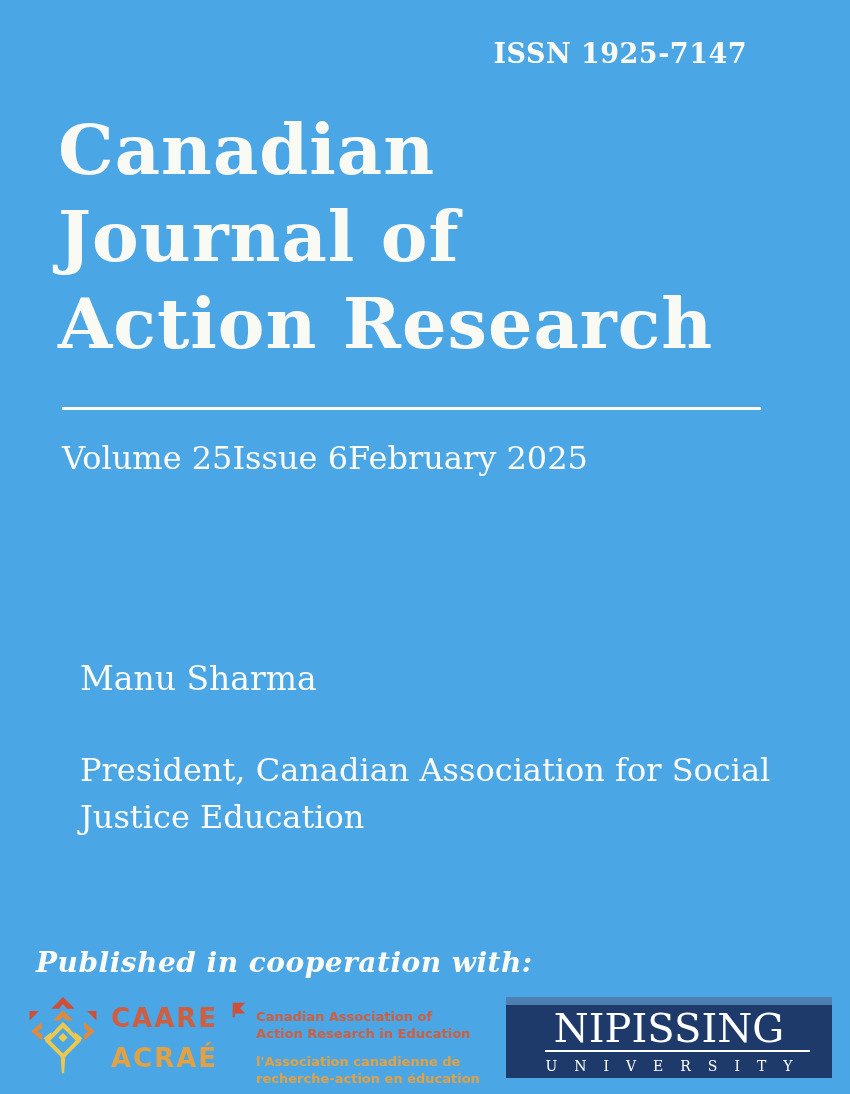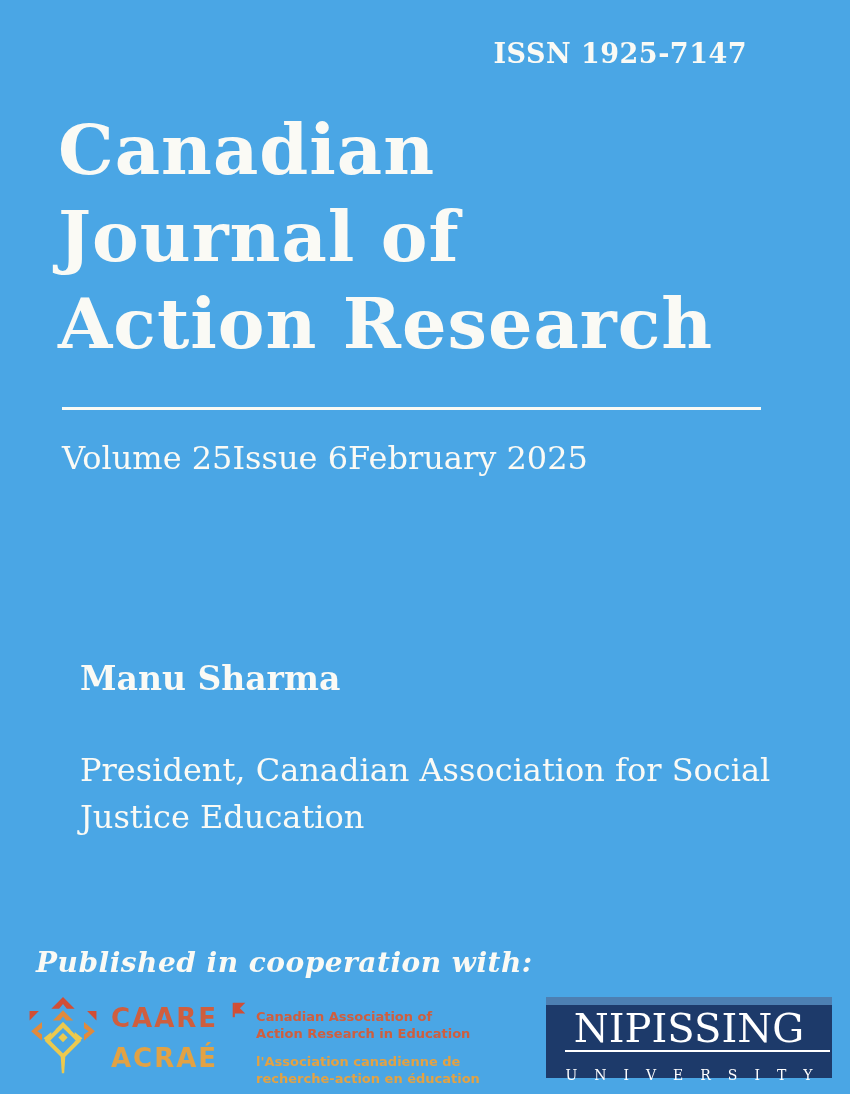--- a/index.html
+++ b/index.html
@@ -66,21 +66,21 @@
     width: 720px;
   }
   .editor-heading {
     font-size: 33px;
     line-height: 46px;
     font-weight: bold;
   }
   .editor-name {
     font-size: 33px;
     line-height: 41px;
-    font-weight: bold;
+    font-weight: normal;
   }
   .editor-affiliation {
     font-size: 32px;
     line-height: 47px;
     margin-top: 48px;
   }
   .coop {
     position: absolute;
     top: 946px; left: 36px;
     font-size: 28px;
@@ -114,21 +114,21 @@
     margin-top: 13px;
     font-family: "DejaVu Sans", sans-serif;
     font-weight: bold;
     font-size: 13px;
     line-height: 17px;
   }
   .caare-name-en { color: var(--caare-red); }
   .caare-name-fr { color: var(--caare-orange); margin-top: 11px; }
   .logo-spacer { flex: 1; }
   .nipissing {
-    width: 286px; height: 81px;
+    width: 326px; height: 81px;
     margin-top: 2px;
     background: var(--nipissing-navy);
     border-top: 8px solid var(--nipissing-light);
     display: flex;
     flex-direction: column;
     align-items: center;
     justify-content: flex-start;
     color: var(--nipissing-text);
   }
   .nip-name {
@@ -139,21 +139,21 @@
     letter-spacing: 0px;
     white-space: nowrap;
   }
   .nip-sub {
     font-family: "DejaVu Serif", serif;
     font-size: 14px;
     line-height: 18px;
     letter-spacing: 17px;
     margin-right: -17px;
     border-top: 2px solid var(--nipissing-text);
-    padding-top: 14px;
+    padding-top: 5px;
     white-space: nowrap;
   }
 </style>
 </head>
 <body>
 
 <div class="cover">
 
   <div class="issn">ISSN 1925-7147</div>
 

